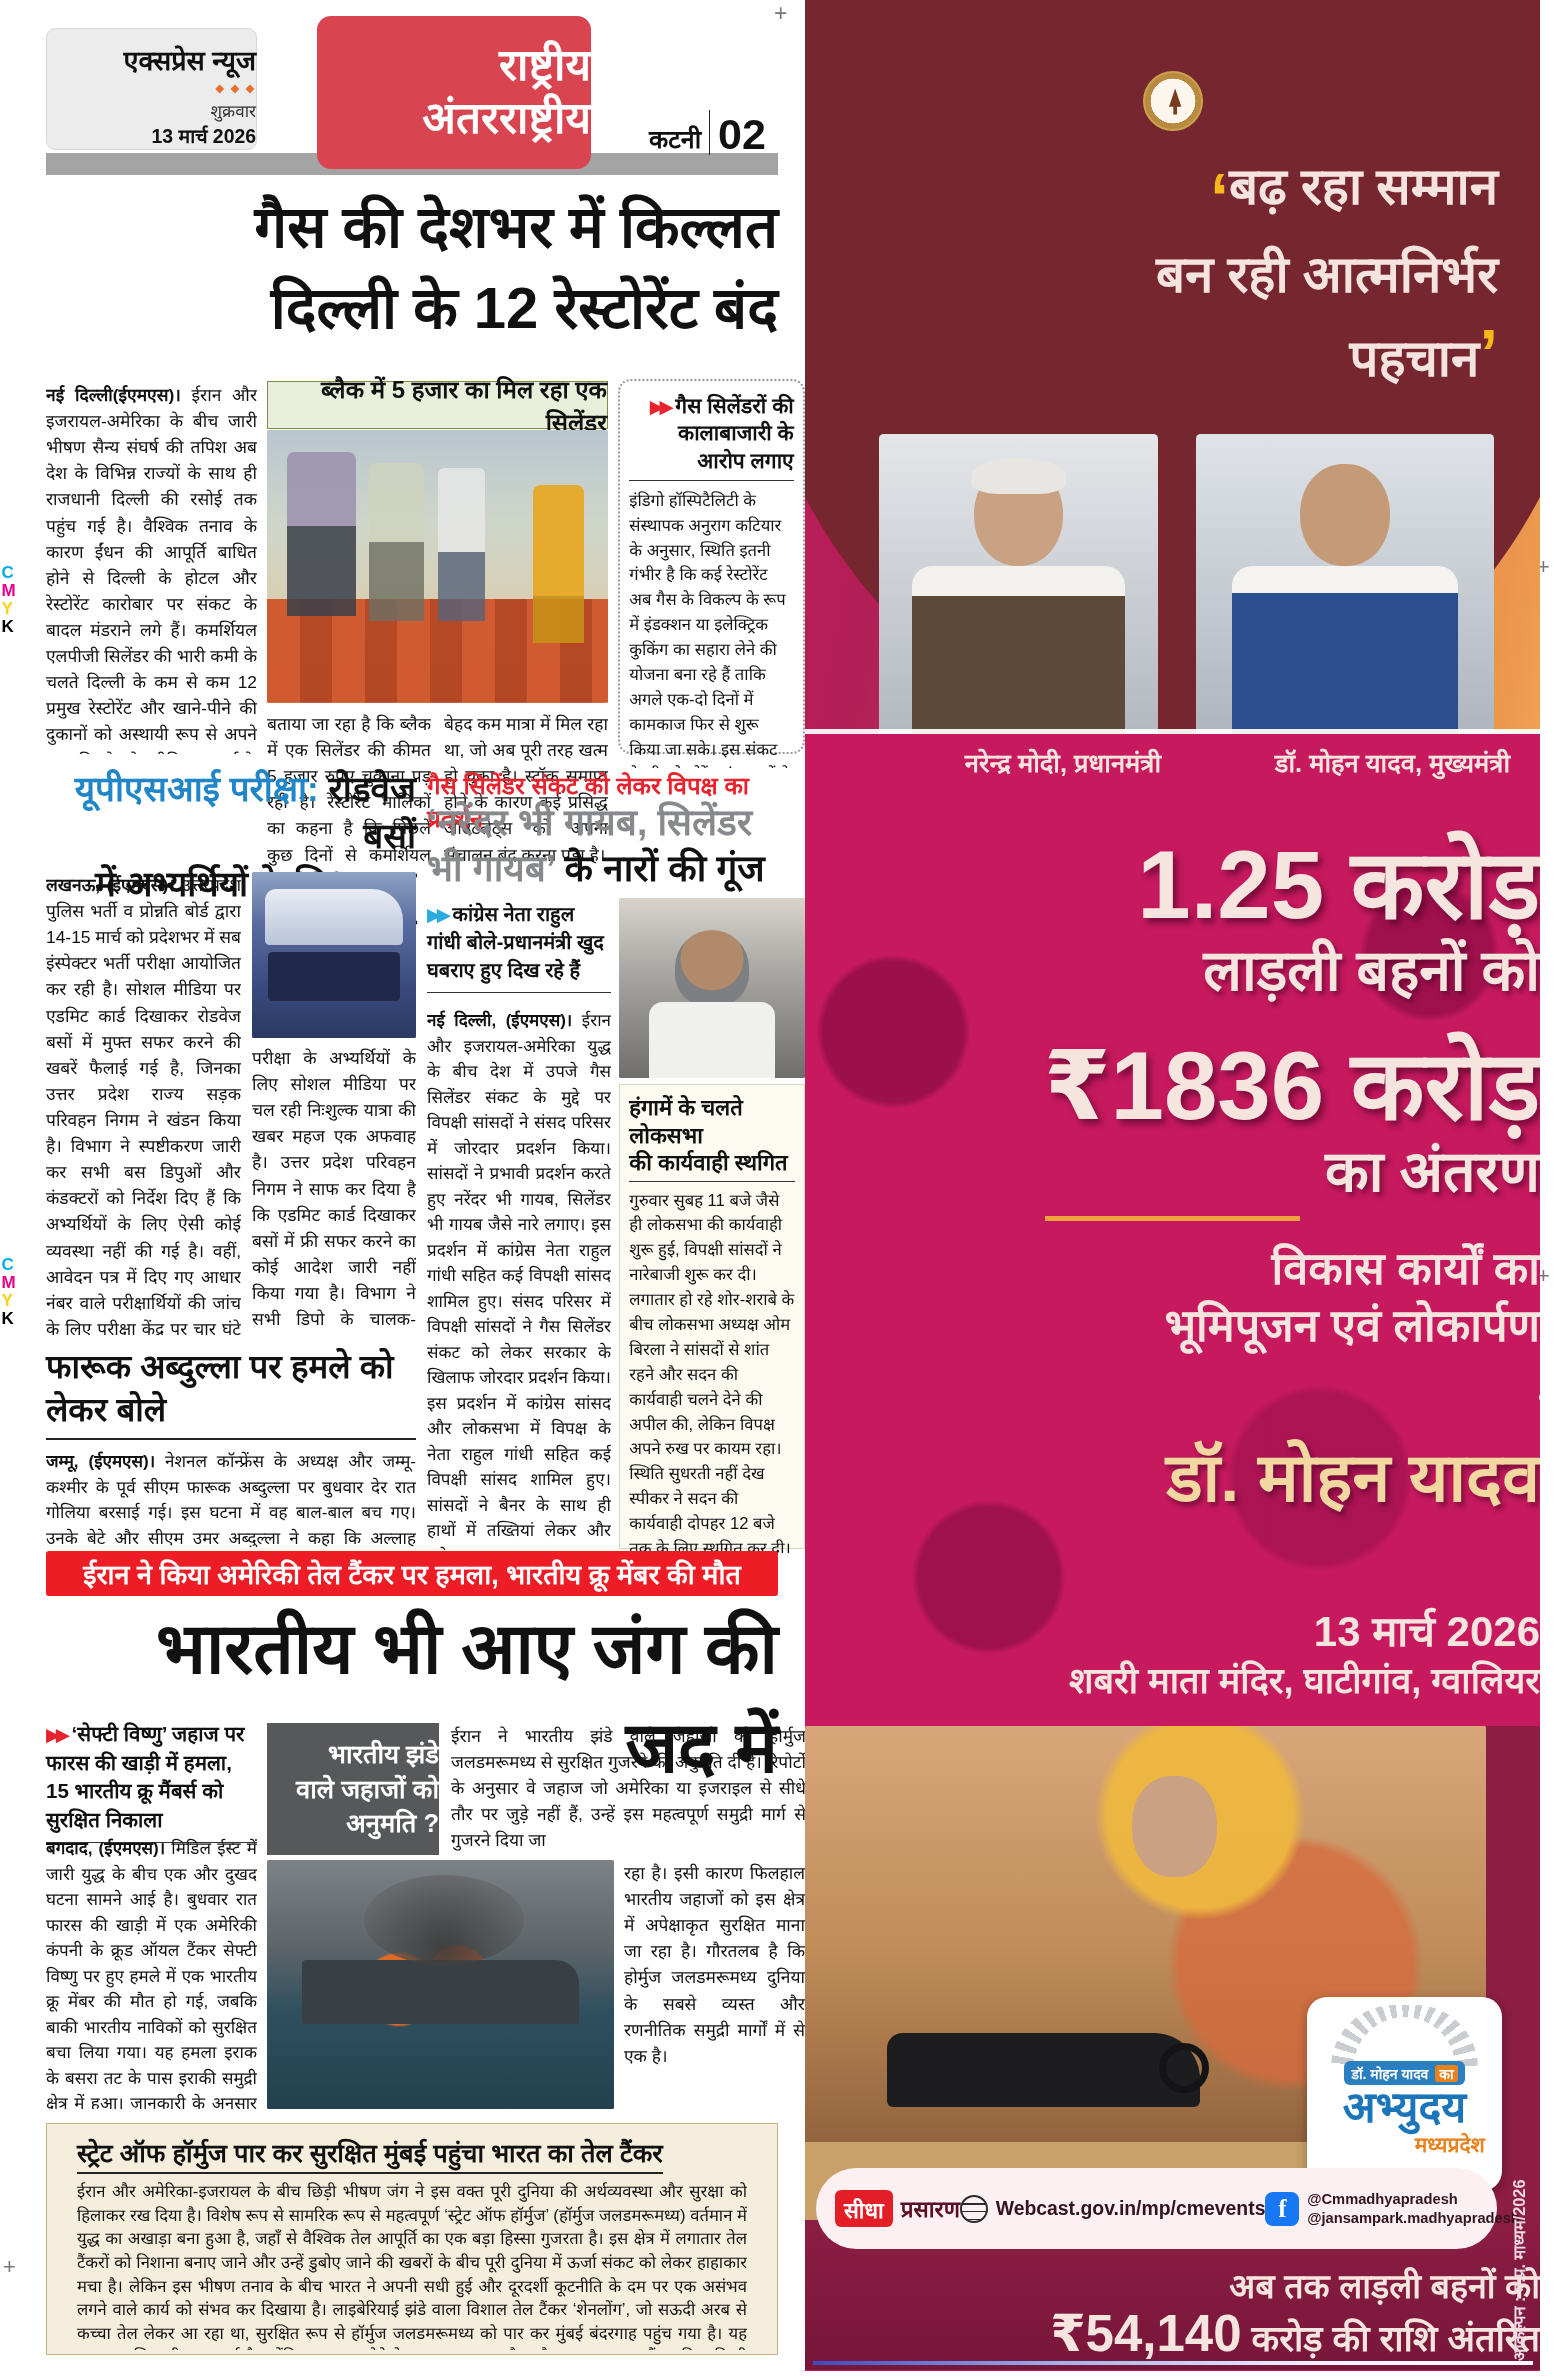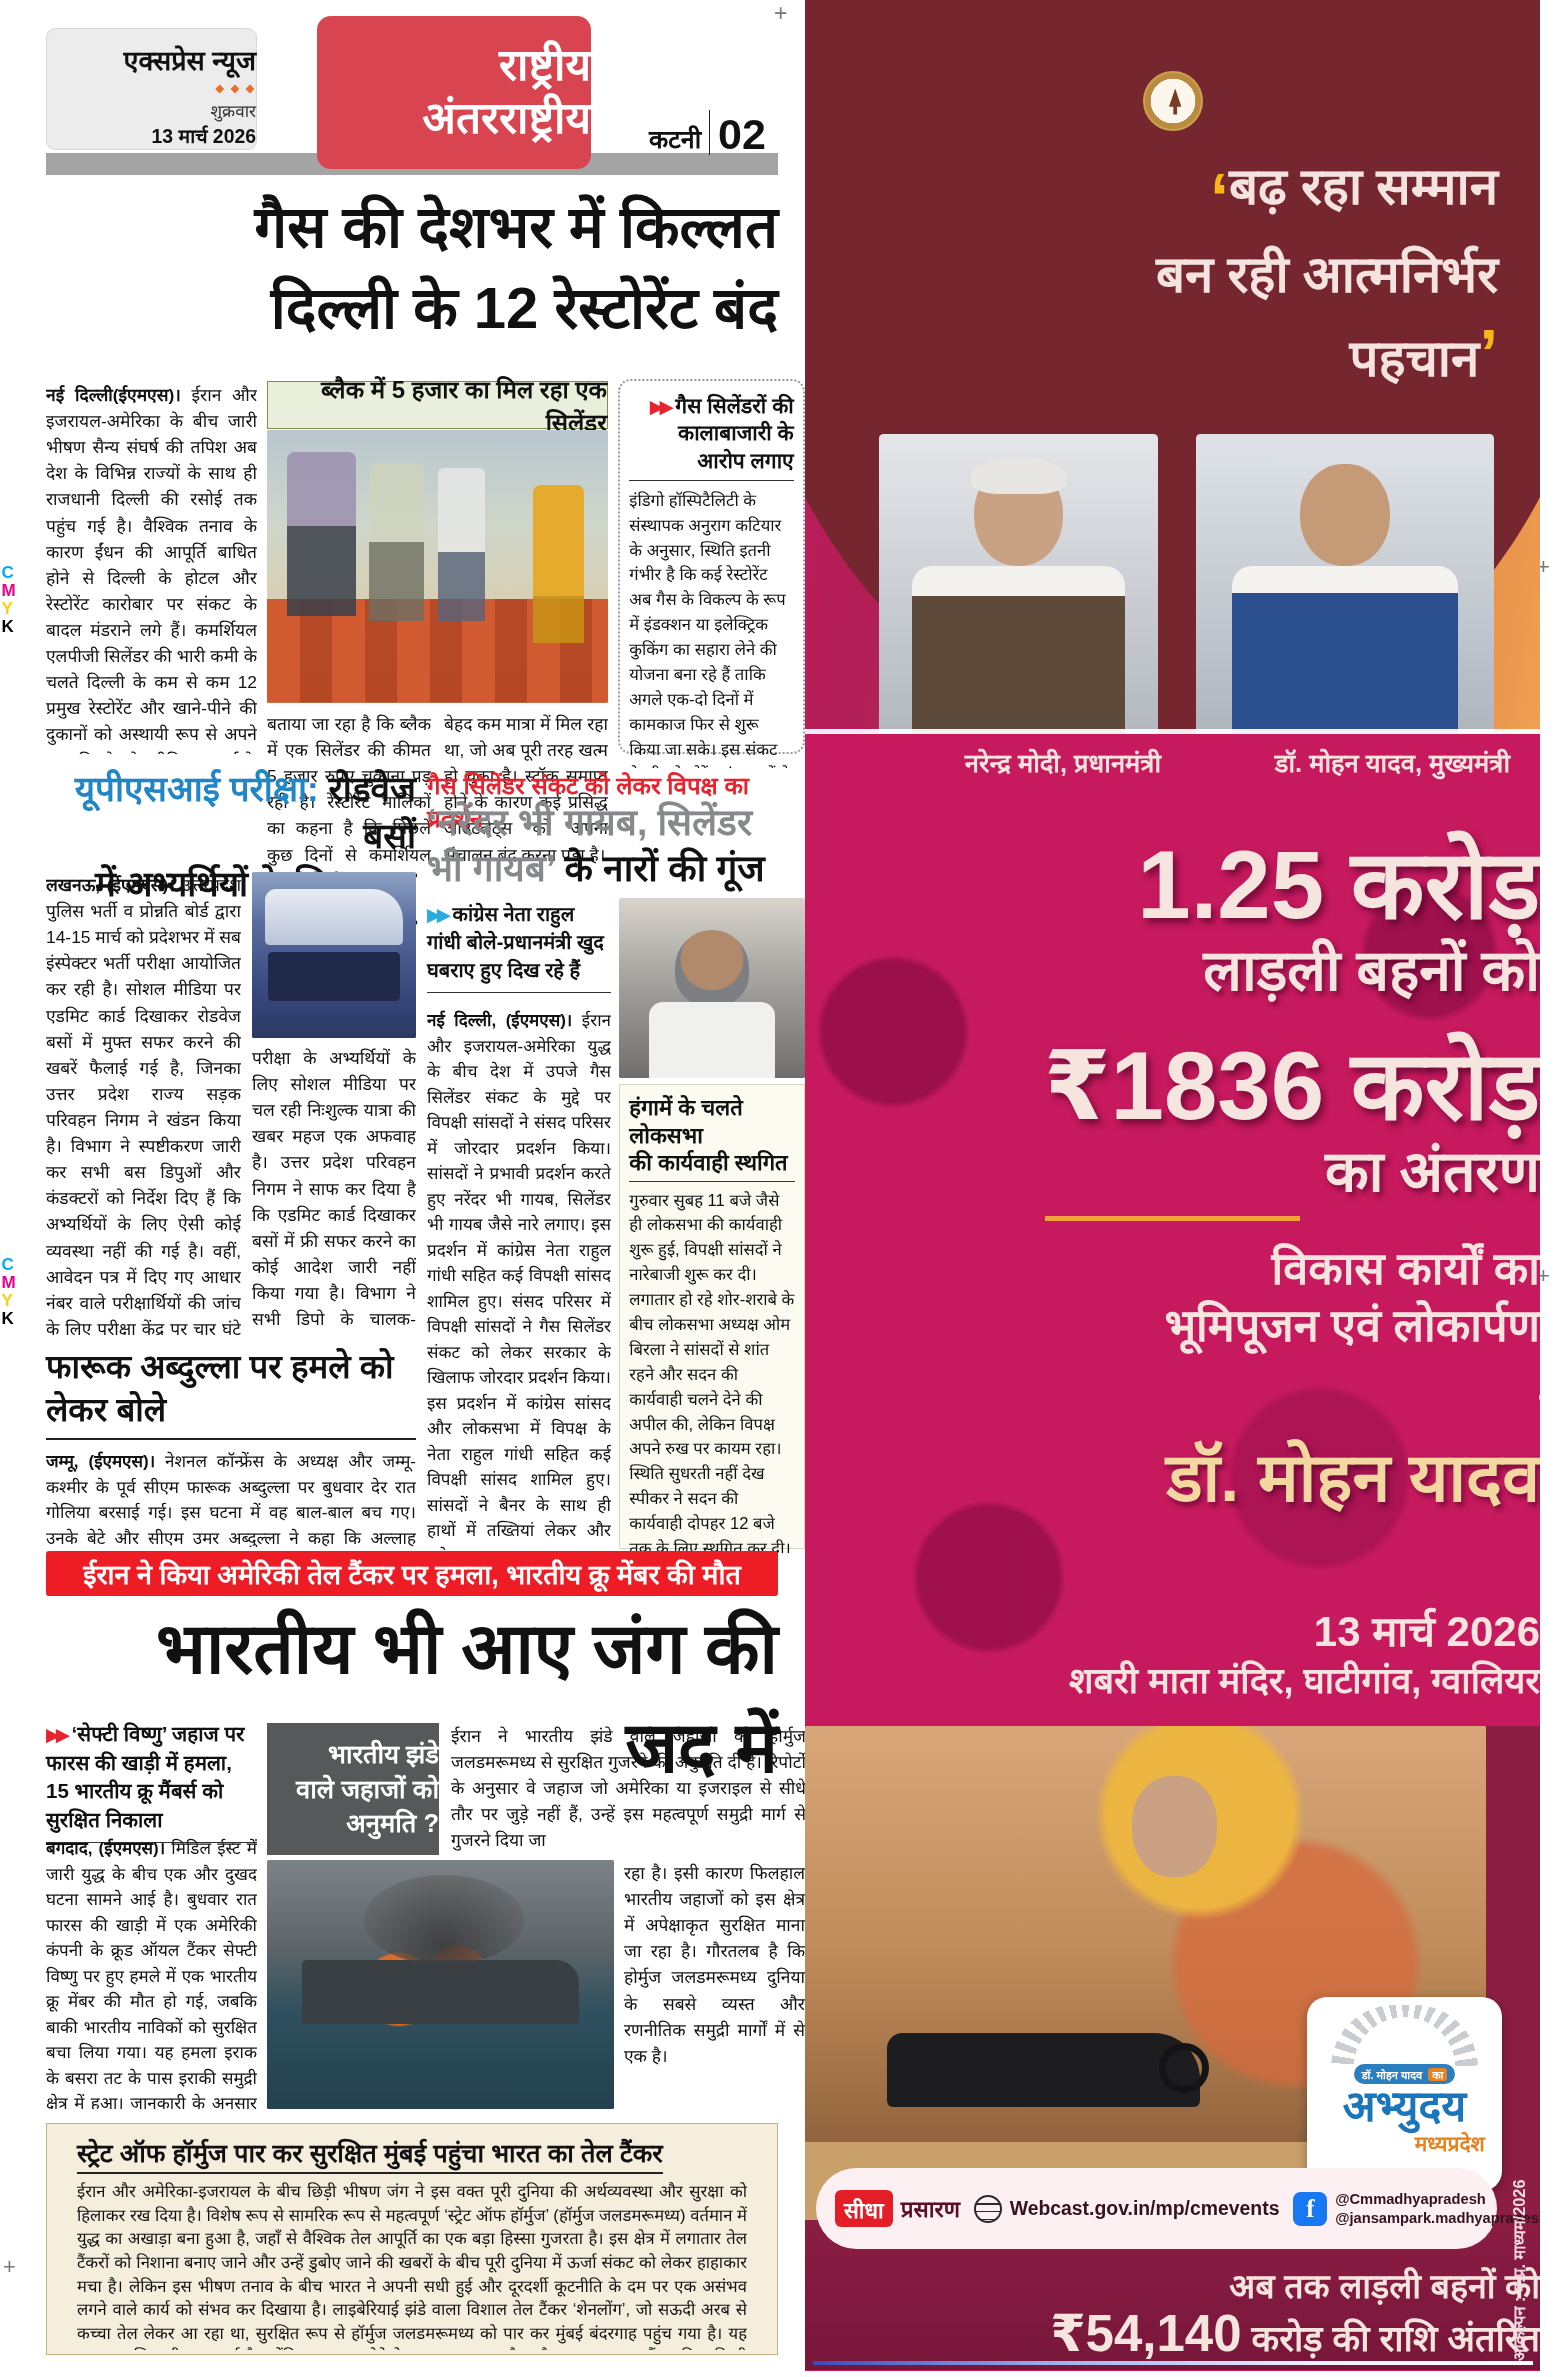--- a/index.html
+++ b/index.html
@@ -238,31 +238,31 @@
     </div>
     <div class="abs" style="left:681px;top:1726px;width:54px;height:495px;background:#8c1d43;"></div>
 
     <div class="abs vtext" style="left:672px;top:1970px;height:147px;color:#fff;font-size:23px;font-weight:800;">D11219/25</div>
 
     <div class="abs" style="left:502px;top:1997px;width:195px;height:194px;background:#fff;border-radius:20px;box-shadow:0 3.1px 11px rgba(0,0,0,.3);padding:7.7px 6.2px;text-align:center;">
       <div style="margin:0 auto;width:147px;height:63px;border-radius:147px 147px 0 0;background:
            radial-gradient(circle at 50% 100%, #fff 0 52%, transparent 53%),
            repeating-conic-gradient(from 250deg at 50% 100%, #c9cdd2 0 6deg, #fff 6deg 12deg),
            linear-gradient(90deg,#8cbf5a,#45a4d8 55%,#2c7fb8);"></div>
-      <div style="margin-top:-20px;display:inline-block;background:#2a7fc1;color:#fff;font-size:11px;font-weight:800;padding:2.3px 7.7px;border-radius:13px;">
+      <div style="margin-top:-20px;display:inline-block;background:#2a7fc1;color:#fff;font-size:14px;font-weight:800;padding:2.3px 7.7px;border-radius:6px;">
         <span>डॉ. मोहन यादव</span>
         <span style="background:#e8821e;border-radius:3.1px;padding:0.8px 3.9px;margin-left:3.1px;">का</span>
       </div>
       <div style="color:#1b75bb;font-size:43px;font-weight:900;line-height:1.05;">अभ्युदय</div>
       <div style="color:#e8821e;font-size:21px;font-weight:900;text-align:right;padding-right:11px;">मध्यप्रदेश</div>
     </div>
 
     <div class="abs" style="left:0;top:2220px;width:735px;height:150px;background:linear-gradient(180deg,#8c1d43 0%,#77163a 100%);"></div>
 
-    <div class="abs" style="left:11px;top:2168px;width:681px;height:81px;background:#fdf0f3;border-radius:42px;display:flex;align-items:center;gap:14px;padding:0 18.6px;z-index:5;">
+    <div class="abs" style="left:11px;top:2168px;width:681px;height:81px;background:#fdf0f3;border-radius:42px;display:flex;align-items:center;padding:0 18.6px;z-index:5;">
       <div class="pill-item">
         <span style="background:#e31e26;color:#fff;font-size:22px;font-weight:900;padding:3.1px 9.3px;border-radius:6.2px;">सीधा</span>
         <span style="color:#5a1024;font-size:22.5px;font-weight:900;">प्रसारण</span>
       </div>
       <div class="pill-item">
         <span style="width:28px;height:28px;border-radius:50%;border:2.3px solid #2b2b2b;background:repeating-linear-gradient(180deg,transparent 0 6.2px,#2b2b2b 6.2px 7.7px);display:inline-block;"></span>
         <span style="font-size:19.4px;font-weight:800;color:#33131f;">Webcast.gov.in/mp/cmevents</span>
       </div>
       <div class="pill-item">
         <span style="width:34px;height:34px;border-radius:7.7px;background:#1877f2;color:#fff;font-size:25px;font-weight:900;display:inline-flex;align-items:center;justify-content:center;font-family:'Liberation Serif',serif;">f</span>

